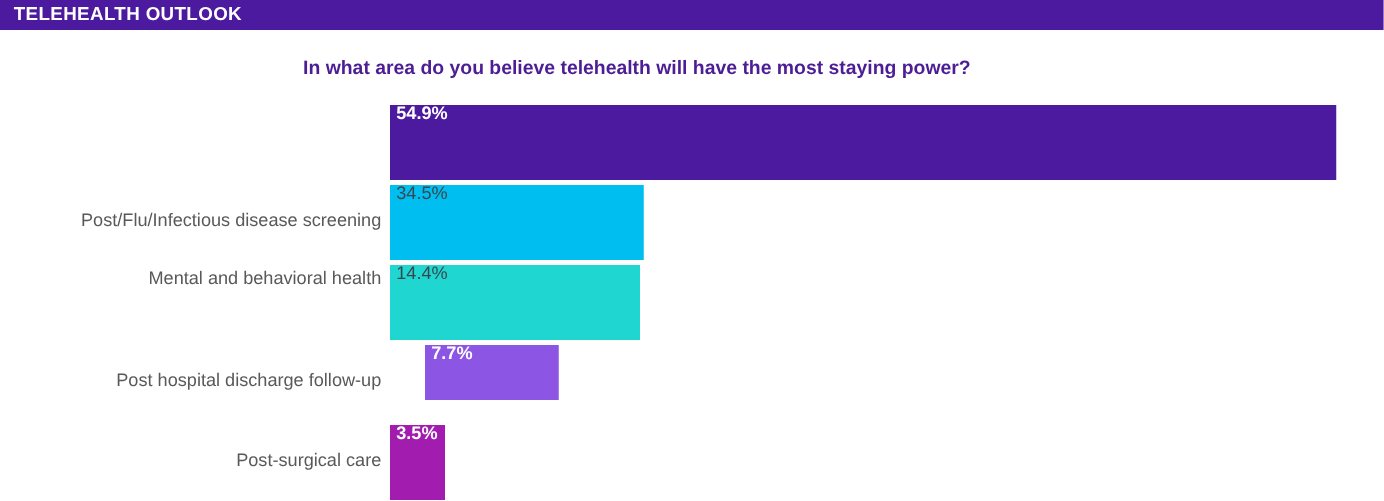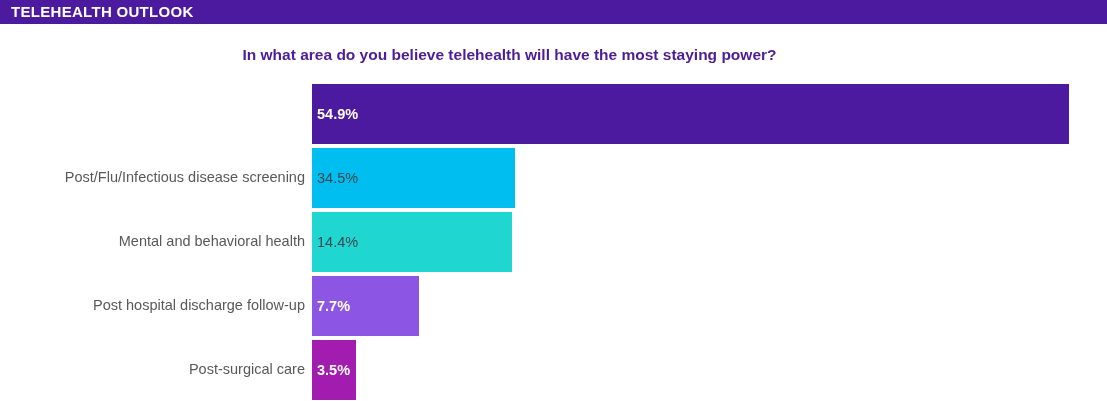--- a/index.html
+++ b/index.html
@@ -76,21 +76,20 @@
     color: #59595b;
     white-space: nowrap;
     line-height: 1;
   }
 
   .bar {
     position: absolute;
     left: 312px;
     box-sizing: border-box;
     display: flex;
-    align-items: center;
   }
 
   .bar-value {
     font-size: 14.5px;
     font-weight: bold;
     padding-left: 5px;
     white-space: nowrap;
     line-height: 1;
   }
   .bar-value.light { color: #ffffff; }
@@ -113,28 +112,28 @@
         <span class="bar-value light">54.9%</span>
       </div>
     </div>
     <div class="bar-row" style="top: 71px; height: 60px;">
       <div class="cat-label" style="top: 22px;">Post/Flu/Infectious disease screening</div>
       <div class="bar" style="width: 203px; height: 60px; background: rgb(0, 190, 240);">
         <span class="bar-value dark">34.5%</span>
       </div>
     </div>
     <div class="bar-row" style="top: 135px; height: 60px;">
-      <div class="cat-label" style="top: 22px; margin-left: 13px;">Mental and behavioral health</div>
+      <div class="cat-label" style="top: 4px; margin-left: 13px;">Mental and behavioral health</div>
       <div class="bar" style="width: 200px; height: 60px; background: rgb(31, 214, 208);">
         <span class="bar-value dark">14.4%</span>
       </div>
     </div>
     <div class="bar-row" style="top: 199px; height: 60px;">
       <div class="cat-label" style="top: 22px;">Post hospital discharge follow-up</div>
-      <div class="bar" style="width: 107px; height: 60px; background: rgb(141, 85, 228);">
+      <div class="bar" style="width: 107px; height: 44px; background: rgb(141, 85, 228); margin-left: 28px;">
         <span class="bar-value light">7.7%</span>
       </div>
     </div>
     <div class="bar-row" style="top: 263px; height: 60px;">
       <div class="cat-label" style="top: 22px; margin-left: 24px;">Post-surgical care</div>
       <div class="bar" style="width: 44px; height: 60px; background: #a21caf;">
         <span class="bar-value light">3.5%</span>
       </div>
     </div>
   </div>

